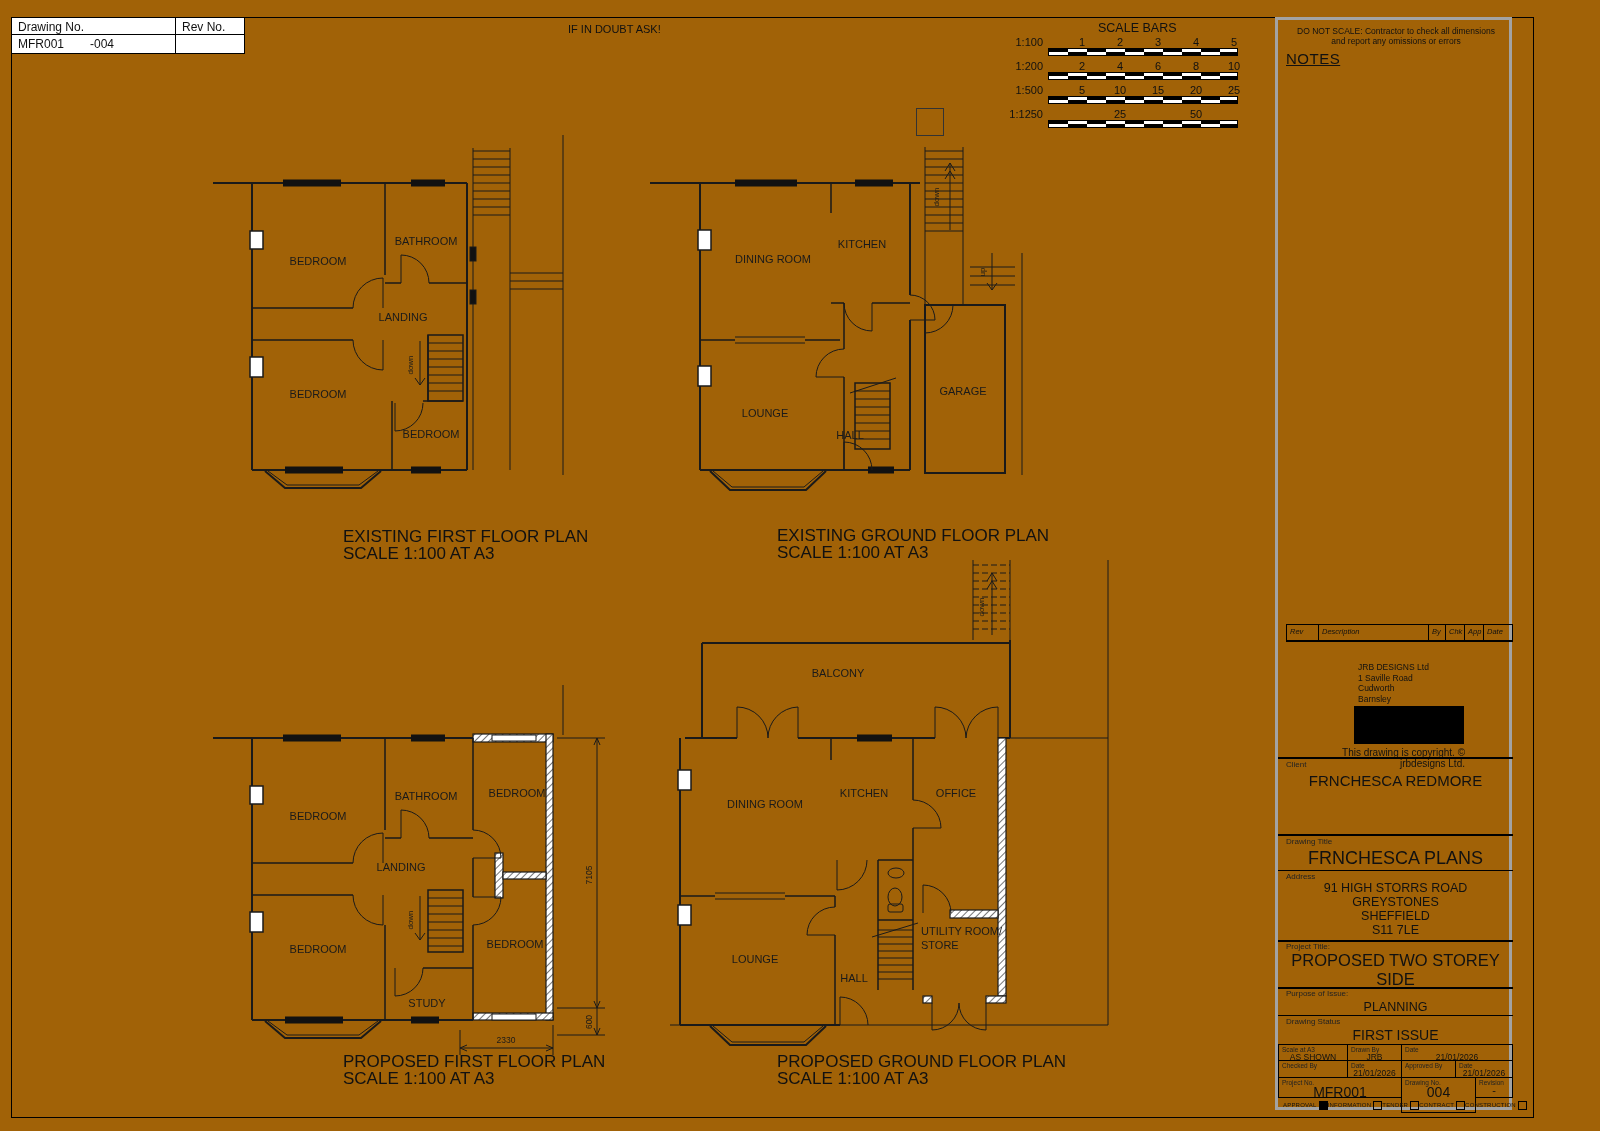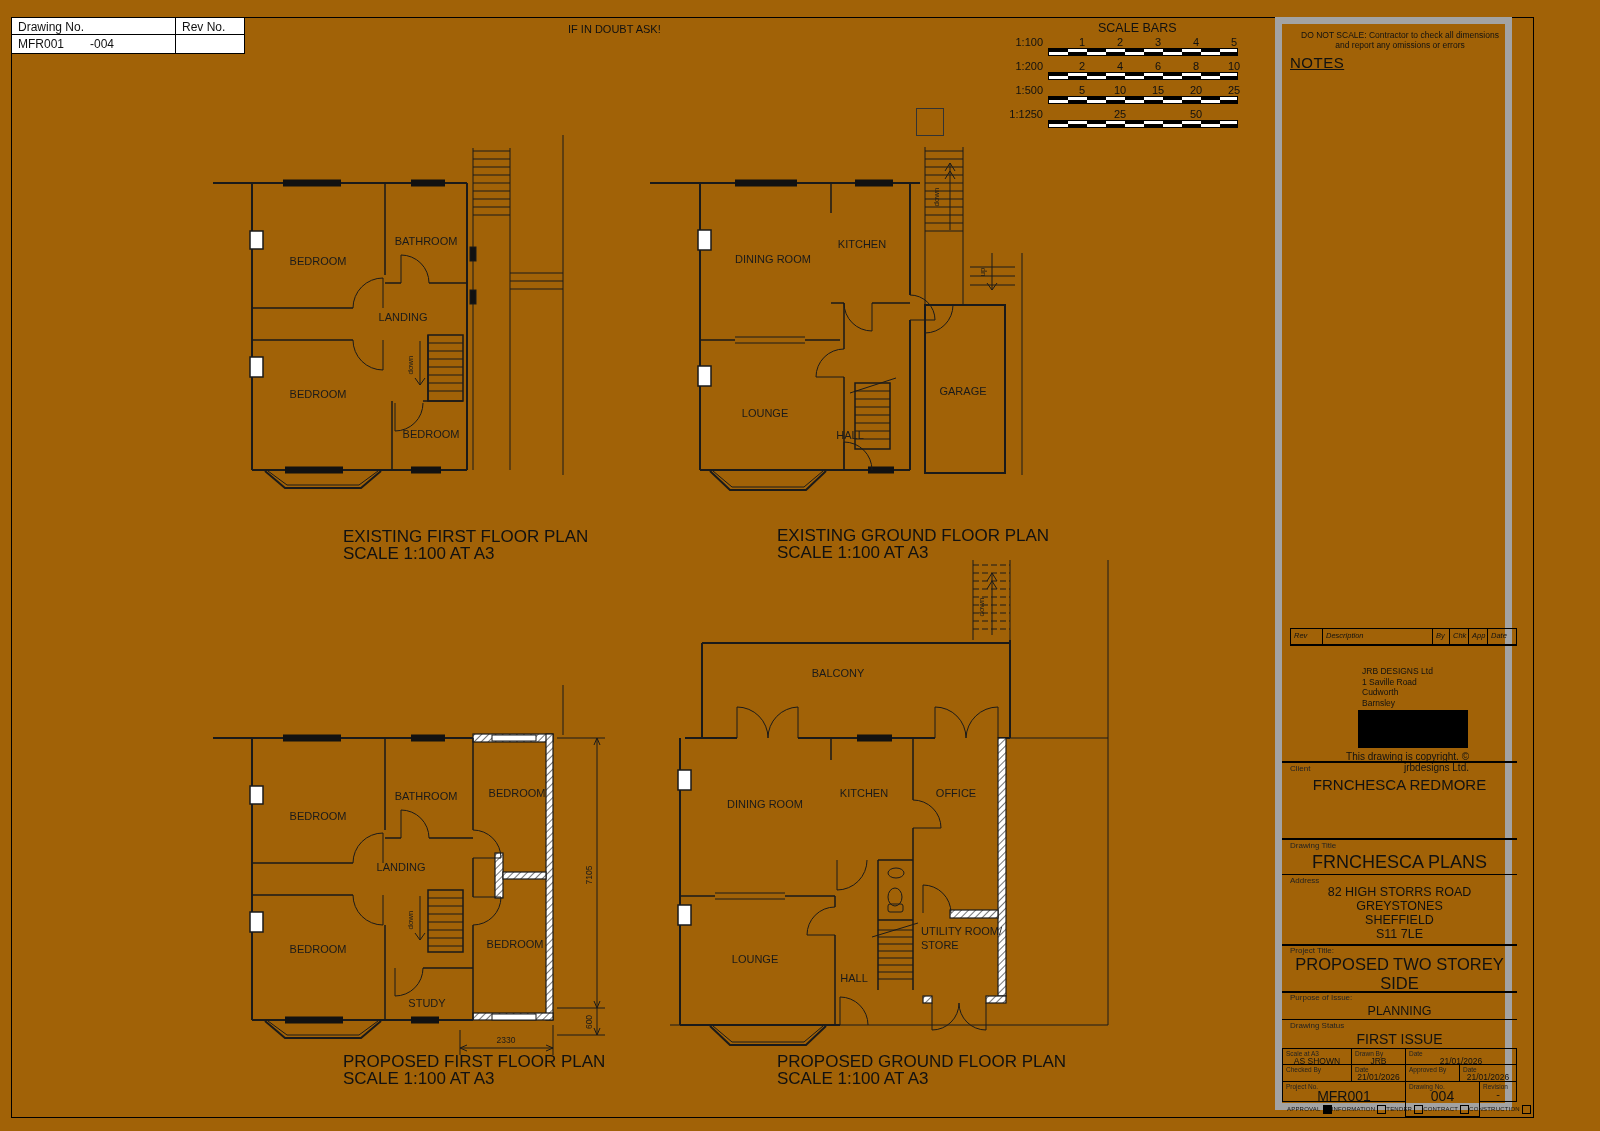--- a/index.html
+++ b/index.html
@@ -26,21 +26,21 @@
     background-size:100% 3px,100% 3px;background-position:0 0,0 3px;background-repeat:no-repeat,no-repeat;}
   .sq{left:916px;top:108px;width:26px;height:26px;border:1px solid #333;}
   
   .caption{font-size:17px;line-height:17px;color:#111;}
   
   svg.plan{position:absolute;}
   svg text{font-family:"Liberation Sans",sans-serif;font-size:11px;fill:#1a1a1a;}
   svg text.sm{font-size:8px;}
   svg text.dim{font-size:8.5px;}
   
-  .panel{left:1275px;top:17px;width:237px;height:1093px;border:7px solid #a3a3a3;box-sizing:border-box;}
+  .panel{left:1275px;top:17px;width:237px;height:1093px;border:3px solid #a3a3a3;box-sizing:border-box;}
   .panel .abs{position:absolute;}
   .disclaimer{left:18px;top:6px;width:200px;text-align:center;font-size:8.5px;line-height:10px;}
   .notes-title{left:8px;top:30px;font-size:15px;text-decoration:underline;letter-spacing:.5px;}
   .rev-table{left:8px;top:604px;width:227px;display:flex;border-top:1px solid #000;border-bottom:2px solid #000;font-style:italic;}
   .rev-table .cell{font-size:7.5px;padding:2px 2px 4px 3px;border-left:1px solid #000;box-sizing:border-box;}
   .rev-table .cell:last-child{border-right:1px solid #000;}
   .company{left:80px;top:642px;font-size:8.5px;line-height:10.6px;}
   .blackbox{left:76px;top:686px;width:110px;height:38px;background:#000;}
   .copyright{left:20px;top:727px;width:167px;text-align:right;font-size:10px;}
   .divider{left:0;width:235px;background:#000;}
@@ -552,21 +552,21 @@
     <div class="abs divider" style="top:737px;height:2px"></div>
     <div class="abs lab" style="left:8px;top:740px">Client</div>
     <div class="abs center-val" style="top:752px;font-size:15px">FRNCHESCA REDMORE</div>
 
     <div class="abs divider" style="top:814px;height:2px"></div>
     <div class="abs lab" style="left:8px;top:817px">Drawing Title</div>
     <div class="abs center-val" style="top:828px;font-size:18px">FRNCHESCA PLANS</div>
 
     <div class="abs divider" style="top:850px;height:1px"></div>
     <div class="abs lab" style="left:8px;top:852px">Address</div>
-    <div class="abs center-val" style="top:861px;font-size:12.5px">82 HIGH STORRS ROAD</div>
+    <div class="abs center-val" style="top:861px;font-size:12.5px">91 HIGH STORRS ROAD</div>
     <div class="abs center-val" style="top:875px;font-size:12.5px">GREYSTONES</div>
     <div class="abs center-val" style="top:889px;font-size:12.5px">SHEFFIELD</div>
     <div class="abs center-val" style="top:903px;font-size:12.5px">S11 7LE</div>
 
     <div class="abs divider" style="top:920px;height:2px"></div>
     <div class="abs lab" style="left:8px;top:922px">Project Title:</div>
     <div class="abs center-val" style="top:931px;font-size:16.5px">PROPOSED TWO STOREY SIDE</div>
 
     <div class="abs divider" style="top:967px;height:2px"></div>
     <div class="abs lab" style="left:8px;top:969px">Purpose of Issue:</div>

